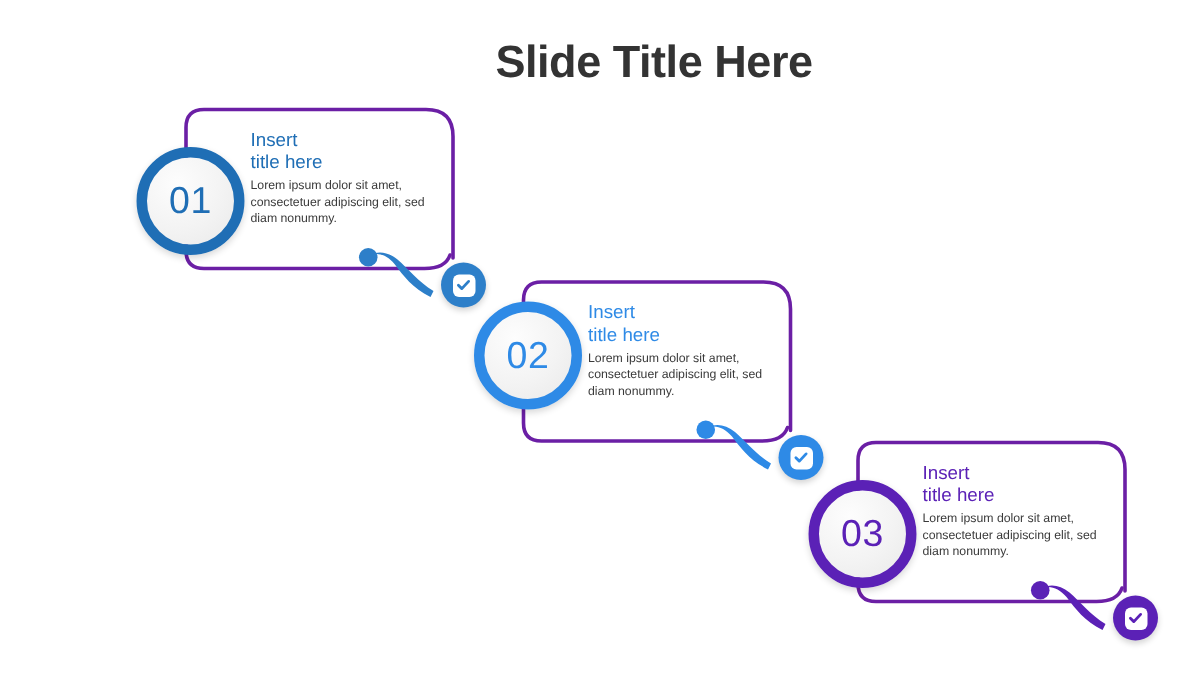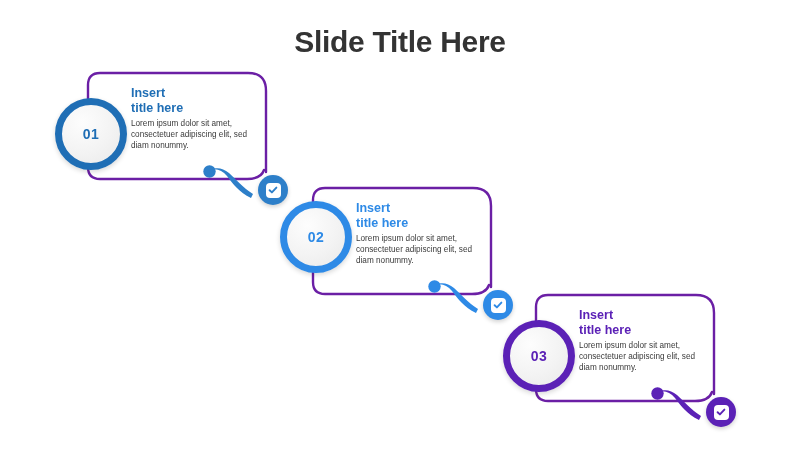--- a/index.html
+++ b/index.html
@@ -12,20 +12,21 @@
     background: #ffffff;
     font-family: "Liberation Sans", sans-serif;
     overflow: hidden;
     position: relative;
   }
   #slide {
     position: relative;
     width: 680px;
     height: 450px;
     background: #ffffff;
+    margin-left: 36px;
   }
   #slide-title {
     position: absolute;
     top: 24px;
     left: 0;
     width: 800px;
     text-align: center;
     font-size: 30px;
     font-weight: bold;
     color: #333333;
@@ -56,34 +57,34 @@
     border-radius: 50%;
     box-sizing: border-box;
     display: flex;
     align-items: center;
     justify-content: center;
     background:
       radial-gradient(circle at 35% 30%, #fdfdfd 0%, #f3f3f3 55%, #e9e9e9 100%);
     box-shadow: 0 2px 5px rgba(0,0,0,0.16);
   }
   .num-circle .num {
-    font-size: 14px;
-    font-weight: bold;
+    font-size: 25px;
+    font-weight: normal;
     letter-spacing: 0.5px;
     line-height: 1;
     user-select: none;
   }
 
   
   .step-text {
     position: absolute;
   }
   .step-title {
     font-size: 12.5px;
-    font-weight: bold;
+    font-weight: normal;
     line-height: 14.5px;
     margin: 0 0 3px 0;
     white-space: pre-line;
   }
   .step-body {
     font-size: 8.2px;
     line-height: 11px;
     color: #3a3a3a;
     margin: 0;
     width: 118px;

